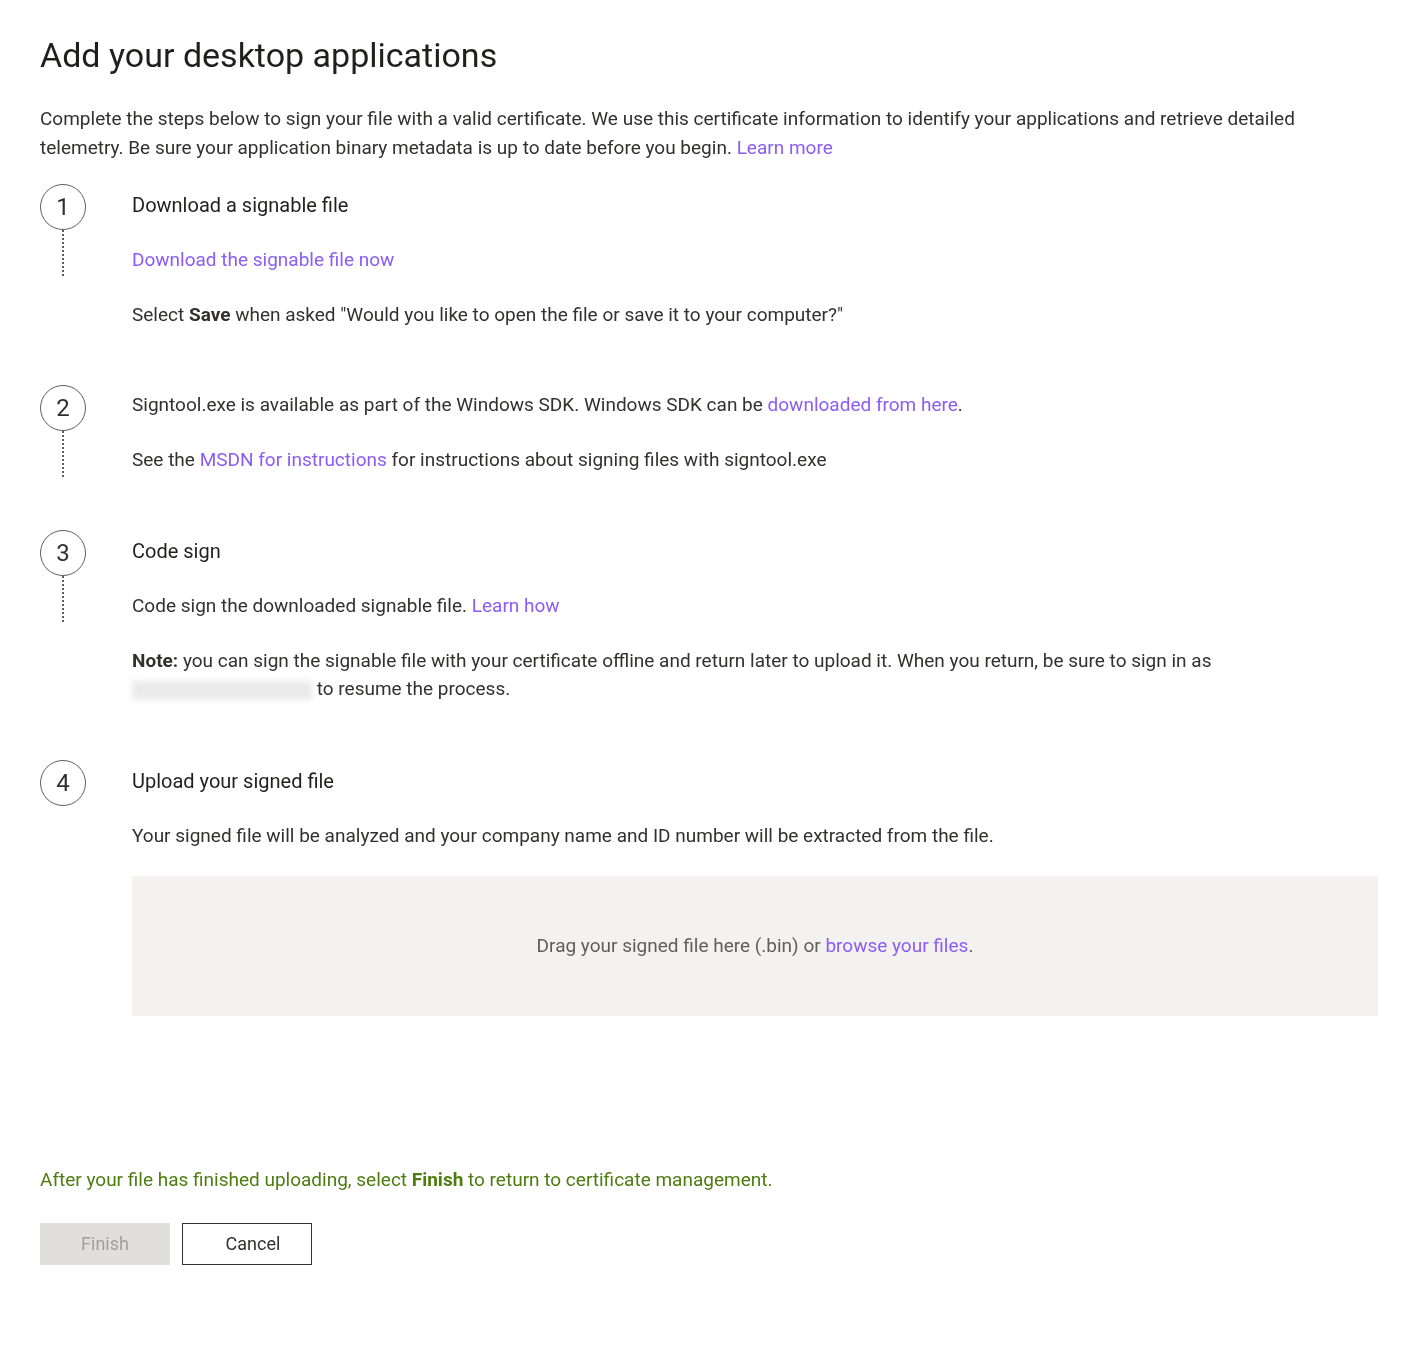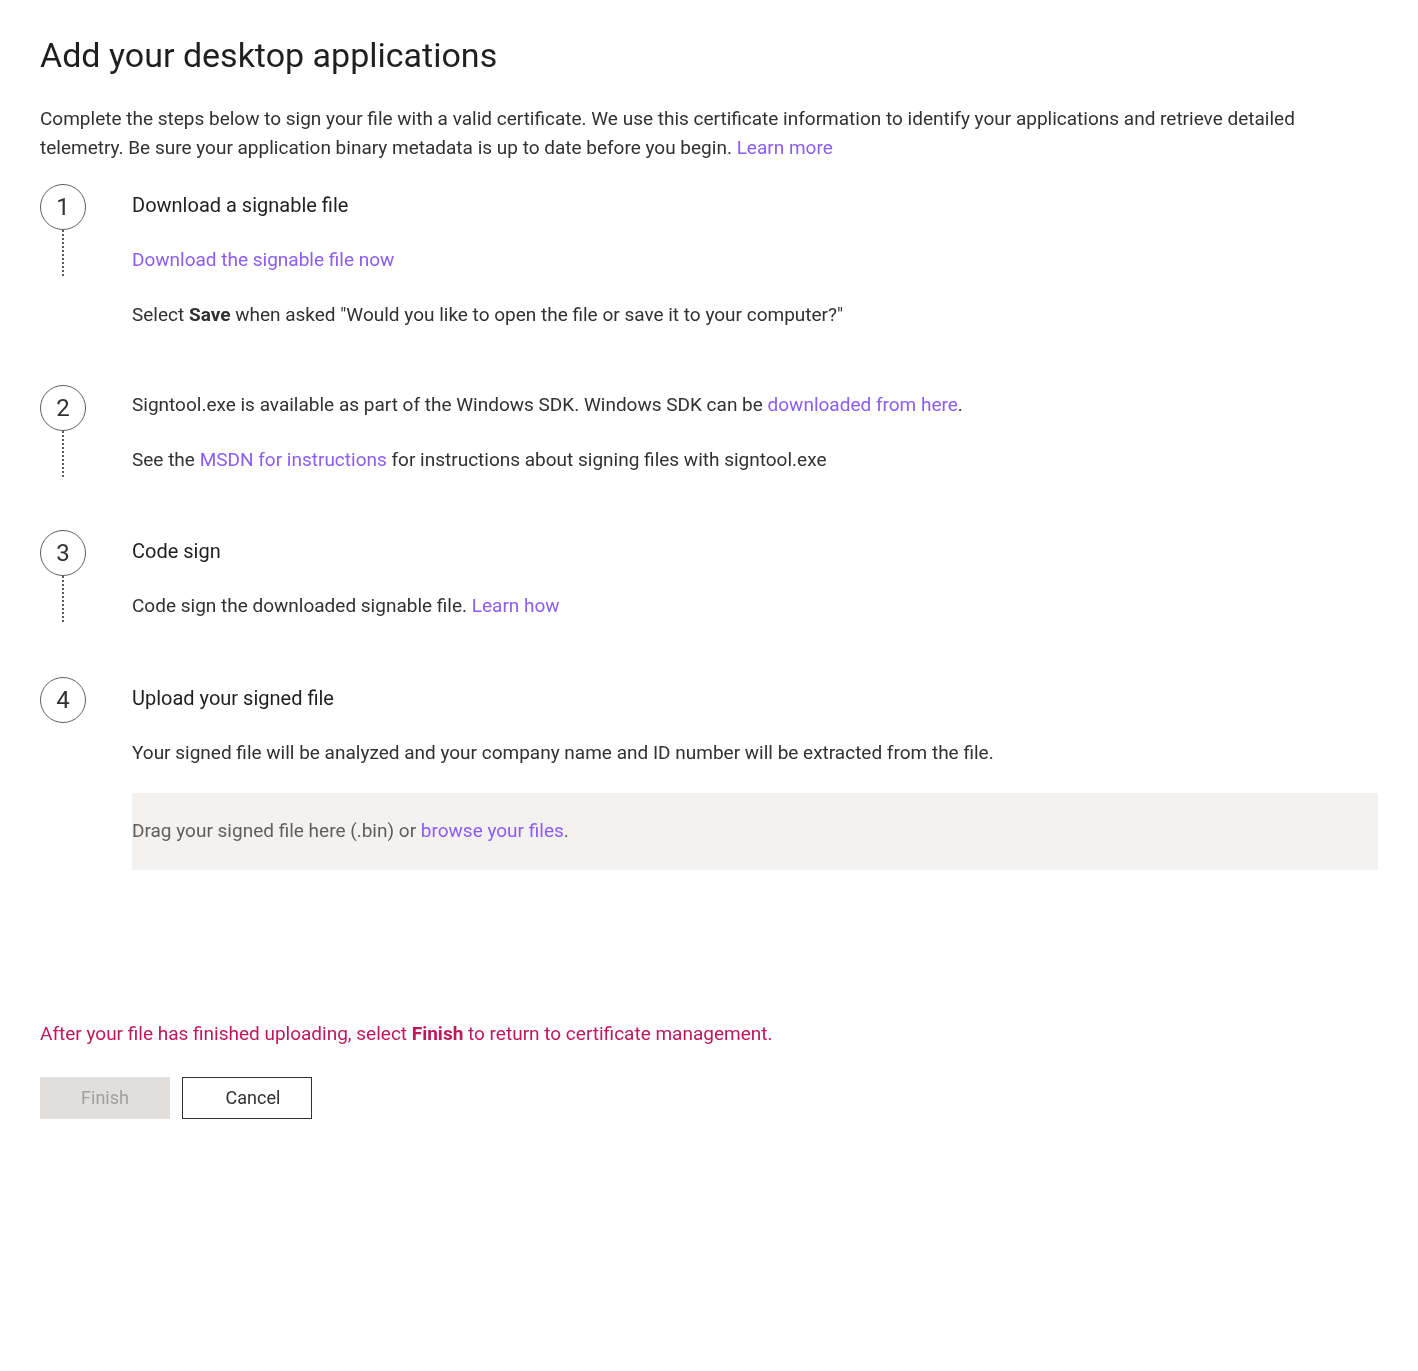--- a/index.html
+++ b/index.html
@@ -102,31 +102,31 @@
       width: 180px;
       height: 19px;
       background: #eaeaea;
       filter: blur(3px);
       vertical-align: text-bottom;
       border-radius: 2px;
     }
     .drop-zone {
       margin-top: 8px;
       background: #f3f2f1;
-      height: 77px;
+      height: 140px;
       display: flex;
       align-items: center;
-      justify-content: flex-start;
+      justify-content: center;
       font-size: 19px;
       color: #605e5c;
     }
     .footer-text {
       margin-top: 150px;
       font-size: 19px;
-      color: #be185d;
+      color: #4d7c0f;
     }
     .button-row {
       margin-top: 28px;
       display: flex;
       gap: 12px;
     }
     .btn {
       min-width: 130px;
       height: 42px;
       padding: 0 24px;
@@ -199,20 +199,23 @@
     <div class="step-rail">
       <div class="step-circle">3</div>
       <div class="step-line"></div>
     </div>
     <div class="step-content">
       <h2 class="step-title">Code sign</h2>
       <div class="step-body">
         <p>
           <span>Code sign the downloaded signable file. </span><a class="link">Learn how</a>
         </p>
+        <p>
+          <strong>Note:</strong><span> you can sign the signable file with your certificate offline and return later to upload it. When you return, be sure to sign in as </span><span class="blurred-email"></span><span> to resume the process.</span>
+        </p>
       </div>
     </div>
   </div>
 
   <div class="step">
     <div class="step-rail">
       <div class="step-circle">4</div>
 
     </div>
     <div class="step-content">

